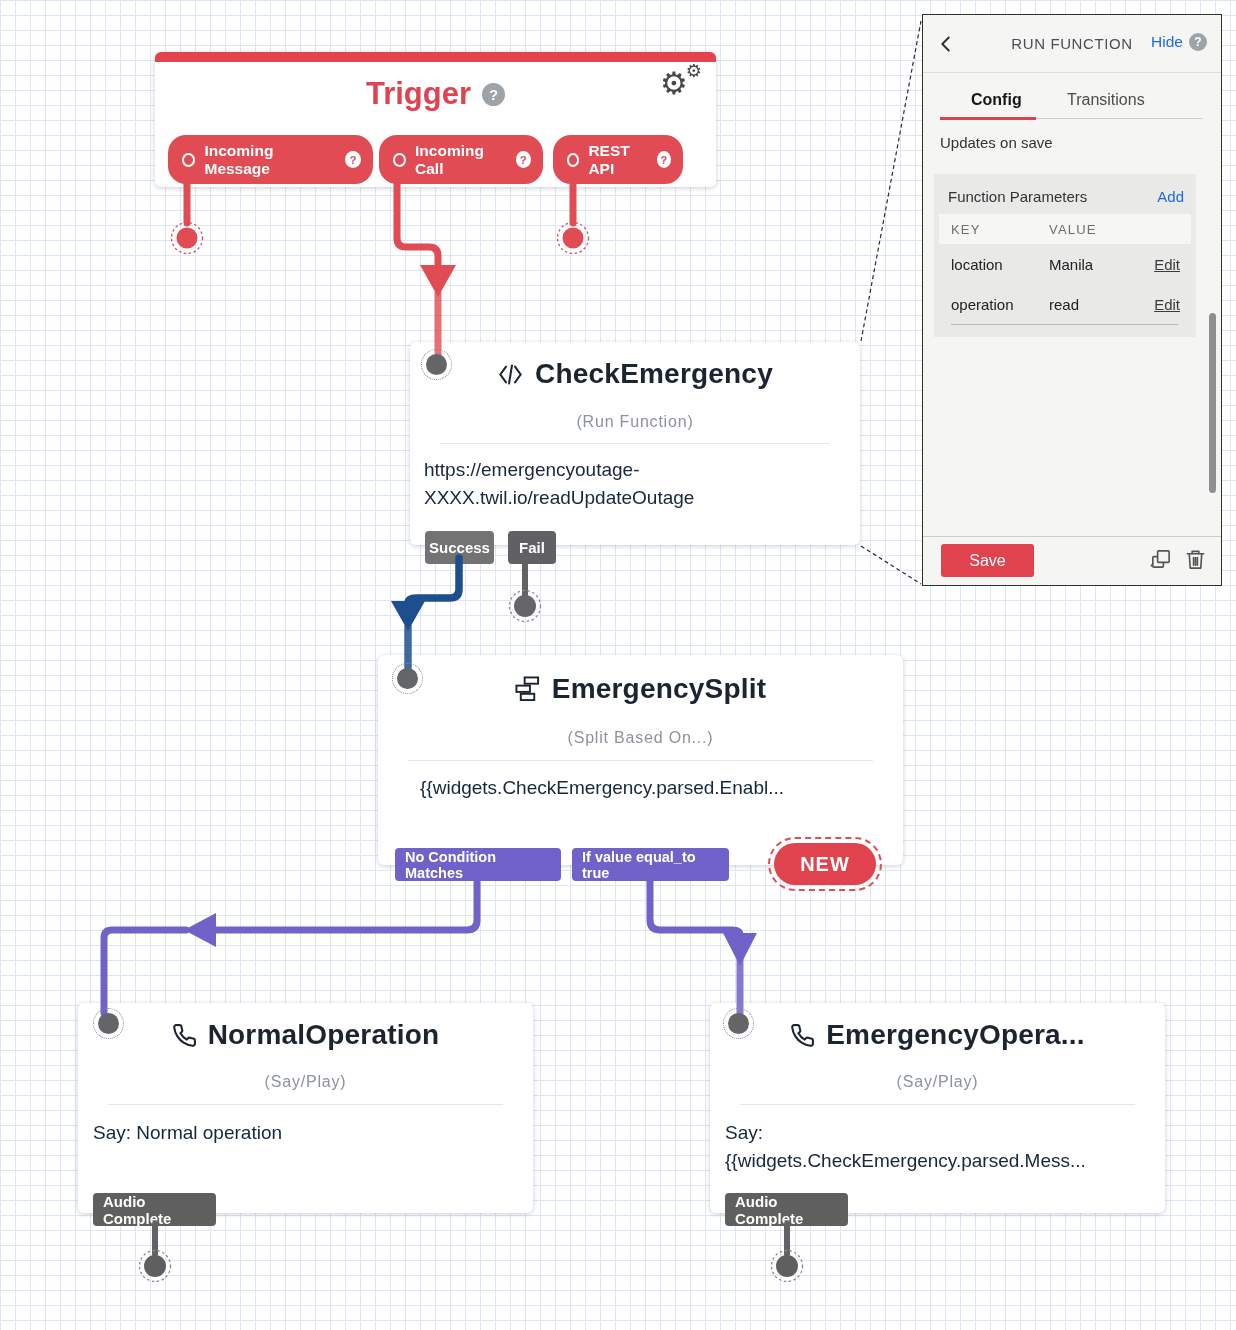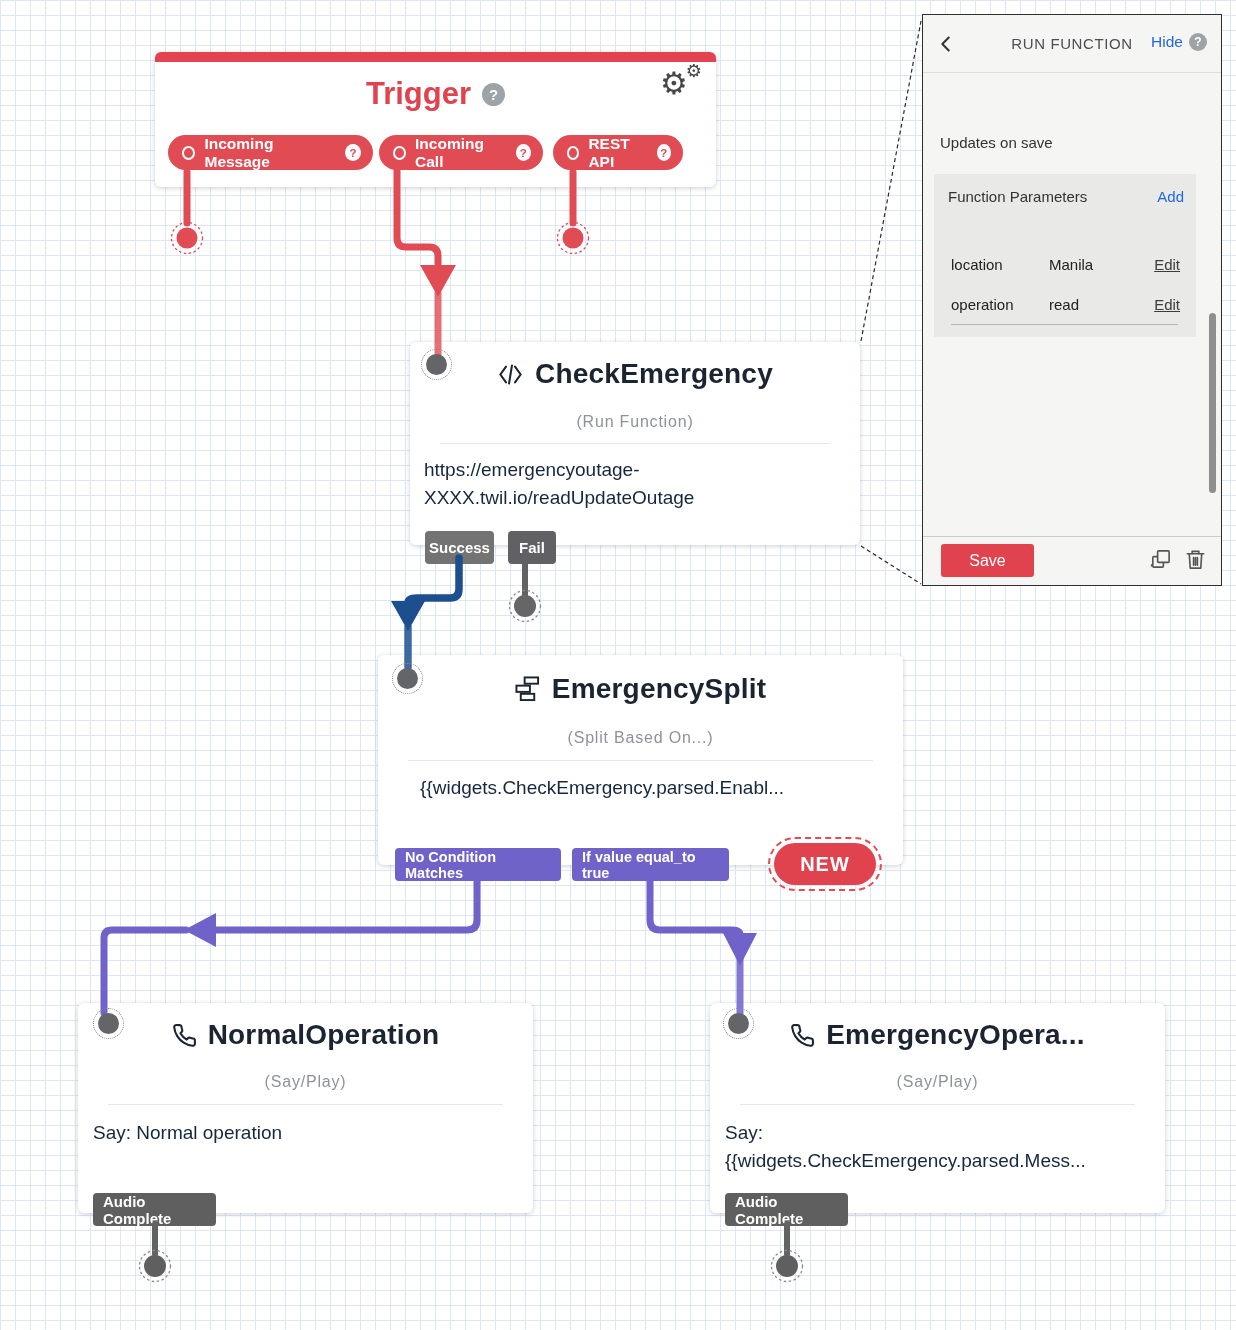--- a/index.html
+++ b/index.html
@@ -30,21 +30,21 @@
           display:flex; align-items:center; justify-content:center; z-index:6; }
   .edot i { display:block; width:21px; height:21px; border-radius:50%; background:#646569; }
   
   .redbar { position:absolute; top:0; left:0; right:0; height:10px; background:#e2434f; border-radius:6px 6px 0 0; }
   .trigger-title { font-size:31px; font-weight:700; color:#e0434f; }
   .help { display:inline-flex; width:23px; height:23px; border-radius:50%; background:#9ea3a8; color:#fff;
           font-size:15px; font-weight:700; align-items:center; justify-content:center; }
   .gears { position:absolute; right:14px; top:12px; color:#474747; line-height:1; width:42px; height:36px; }
   .gears .g1{ position:absolute; left:0; top:4px; font-size:31px; }
   .gears .g2{ position:absolute; right:0; top:-2px; font-size:18px; }
-  .pill { position:absolute; height:35px; background:#e14b54; border-radius:18px; display:flex; align-items:center;
+  .pill { position:absolute; height:49px; background:#e14b54; border-radius:18px; display:flex; align-items:center;
           gap:9px; padding:0 12px 0 14px; color:#fff; font-size:15.5px; font-weight:600; z-index:3; }
   .pill .ring { width:14px; height:14px; border:2px solid #fff; border-radius:50%; }
   .pill .phelp { width:17px; height:17px; background:#fff; color:#e14b54; border-radius:50%;
                  font-size:11.5px; font-weight:700; display:flex; align-items:center; justify-content:center; }
   
   .tbtn { position:absolute; height:33px; display:flex; align-items:center; justify-content:center;
           border-radius:4px; color:#fff; font-size:15px; font-weight:600; z-index:3; padding:0 10px; }
   .t-blue { background:#737373; } .t-gray { background:#616165; } .t-purple { background:#6f62c8; } .t-dgray { background:#5f5f5f; }
   .newbtn-outer { position:absolute; border:2px dashed #e14b54; border-radius:30px; padding:4px; z-index:3; }
   .newbtn { width:102px; height:42px; background:#e0424e; border-radius:22px; color:#fff; font-size:20px;
@@ -255,25 +255,34 @@
   <div class="p-head">
     <svg class="p-back" viewBox="0 0 24 24" fill="none" stroke="#333" stroke-width="2.2" stroke-linecap="round" stroke-linejoin="round">
         <polyline points="15 5 8 12 15 19"></polyline>
       </svg>
     <div class="p-title">RUN FUNCTION</div>
     <div class="p-hide">
       <span>Hide</span>
       <span class="help">?</span>
     </div>
   </div>
+  <div class="tabs">
+    <span class="tab active" style="left:31px; top:4px;">Config</span>
+    <span class="tab idle" style="left:127px; top:4px;">Transitions</span>
+    <span class="tab-underline"></span>
+  </div>
   <div class="p-updates">Updates on save</div>
   <div class="params">
     <div class="params-head">
       <span class="params-title">Function Parameters</span>
       <span class="add-link">Add</span>
+    </div>
+    <div class="kv-head">
+      <span class="kv-col" style="left:12px;">KEY</span>
+      <span class="kv-col" style="left:110px;">VALUE</span>
     </div>
     <div class="p-row" style="top:82px;">
       <span class="p-key">location</span>
       <span class="p-val">Manila</span>
       <span class="p-edit">Edit</span>
     </div>
     <div class="p-row" style="top:122px;">
       <span class="p-key">operation</span>
       <span class="p-val">read</span>
       <span class="p-edit">Edit</span>

